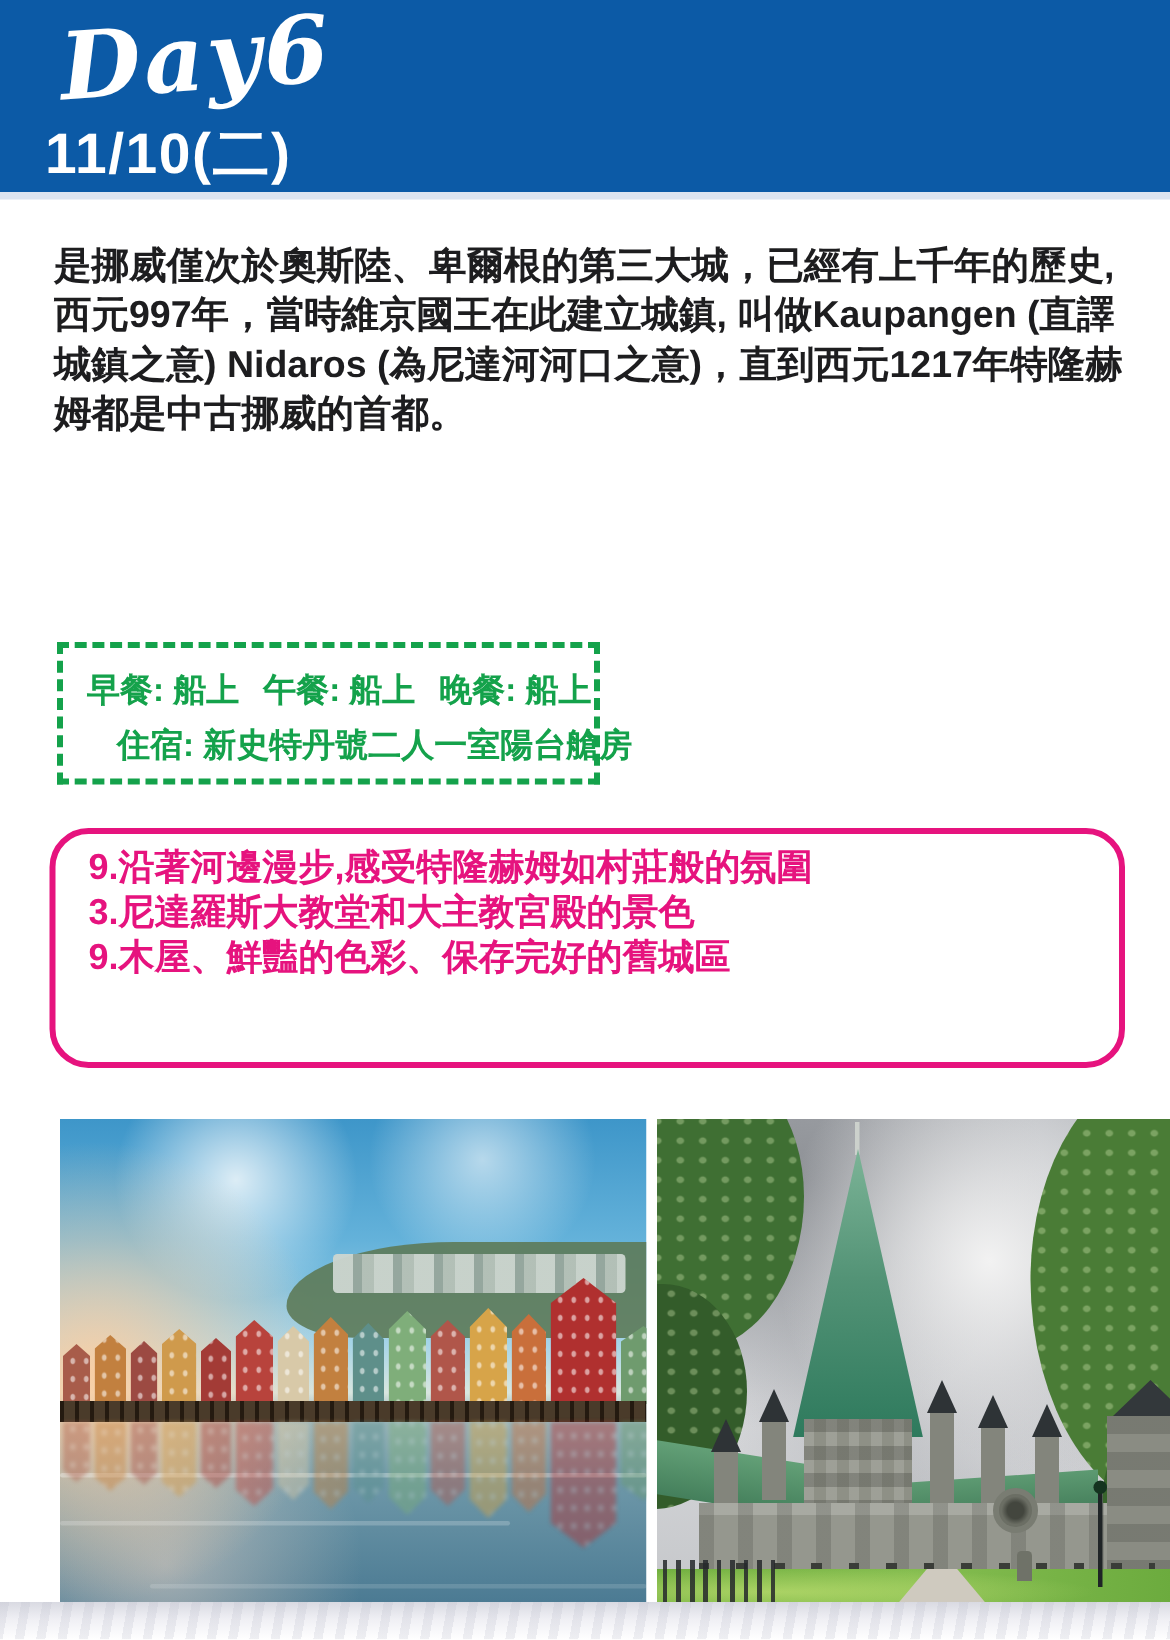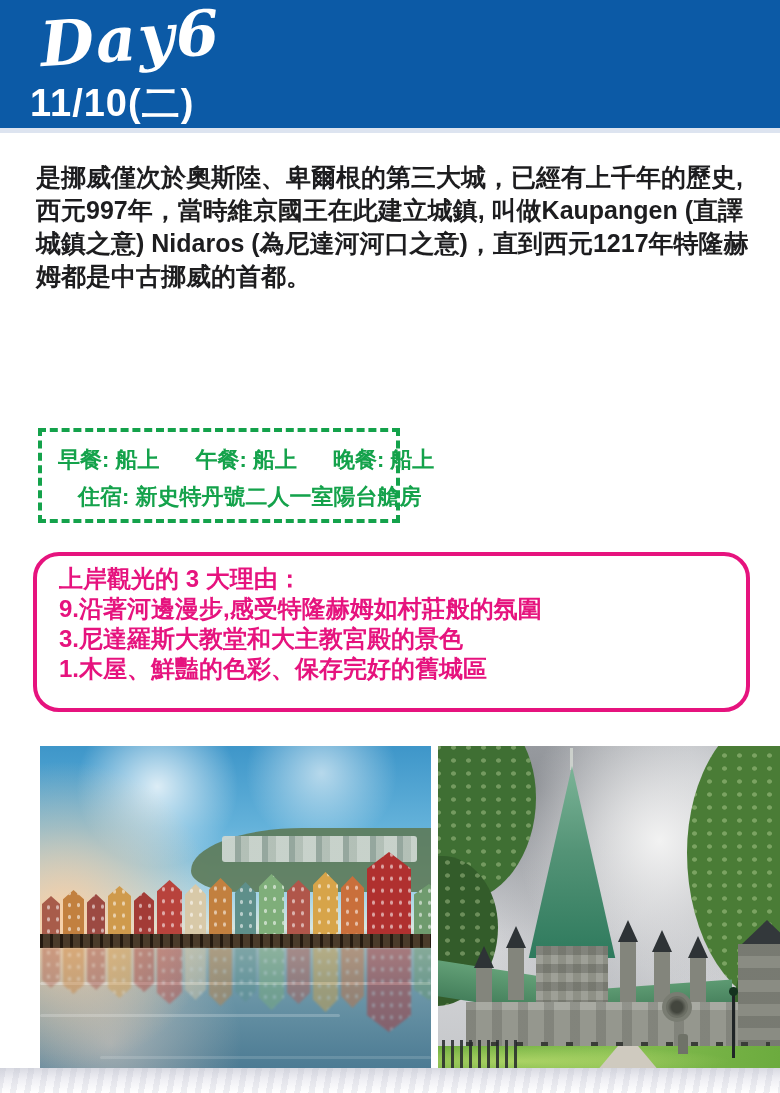--- a/index.html
+++ b/index.html
@@ -39,21 +39,21 @@
     font-size:25px;line-height:30px;font-weight:700;color:var(--heading-blue,#1e5cad);
   }
   .sec-body{top:311px;}
   
   .meals-box{
     position:absolute;left:38px;top:428px;width:362px;height:95px;box-sizing:border-box;
     border:4px dashed var(--meals-green,#14a24b);
     padding:16px 0 0 16px;color:var(--meals-green,#14a24b);
     font-weight:700;font-size:22px;line-height:24px;
   }
-  .meals-line{display:flex;gap:36px;white-space:nowrap;}
+  .meals-line{display:flex;gap:16px;white-space:nowrap;}
   .lodging-line{margin-top:13px;white-space:nowrap;margin-left:20px;}
   
   .itin-box{
     position:absolute;left:33px;top:552px;width:717px;height:160px;box-sizing:border-box;
     border:4px solid var(--itinerary-pink,#e6137e);border-radius:26px;
     padding:8px 10px 0 22px;color:var(--itinerary-pink,#e6137e);
     font-weight:700;font-size:24px;line-height:30px;white-space:nowrap;
   }
   
   .photo{position:absolute;top:730px;height:338px;overflow:hidden;}
@@ -164,24 +164,23 @@
   <div class="meals-box">
     <div class="meals-line">
       <span>早餐: 船上</span>
       <span>午餐: 船上</span>
       <span>晚餐: 船上</span>
     </div>
     <div class="lodging-line">住宿: 新史特丹號二人一室陽台艙房</div>
   </div>
 
   <div class="itin-box">
-    <div>上岸觀光的 3 大理由：</div>
     <div>9.沿著河邊漫步,感受特隆赫姆如村莊般的氛圍</div>
     <div>3.尼達羅斯大教堂和大主教宮殿的景色</div>
-    <div>1.木屋、鮮豔的色彩、保存完好的舊城區</div>
+    <div>9.木屋、鮮豔的色彩、保存完好的舊城區</div>
   </div>
 
   <figure class="photo photo-left">
     <div class="lp-sky"></div>
     <div class="lp-hill"></div>
     <div class="lp-town"></div>
     <div class="houses-row">
       <div class="house" style="--w:18px;--h:40px;--c:#a85c4a"></div>
       <div class="house" style="--w:21px;--h:46px;--c:#c2803f"></div>
       <div class="house" style="--w:18px;--h:42px;--c:#9c4a42"></div>

